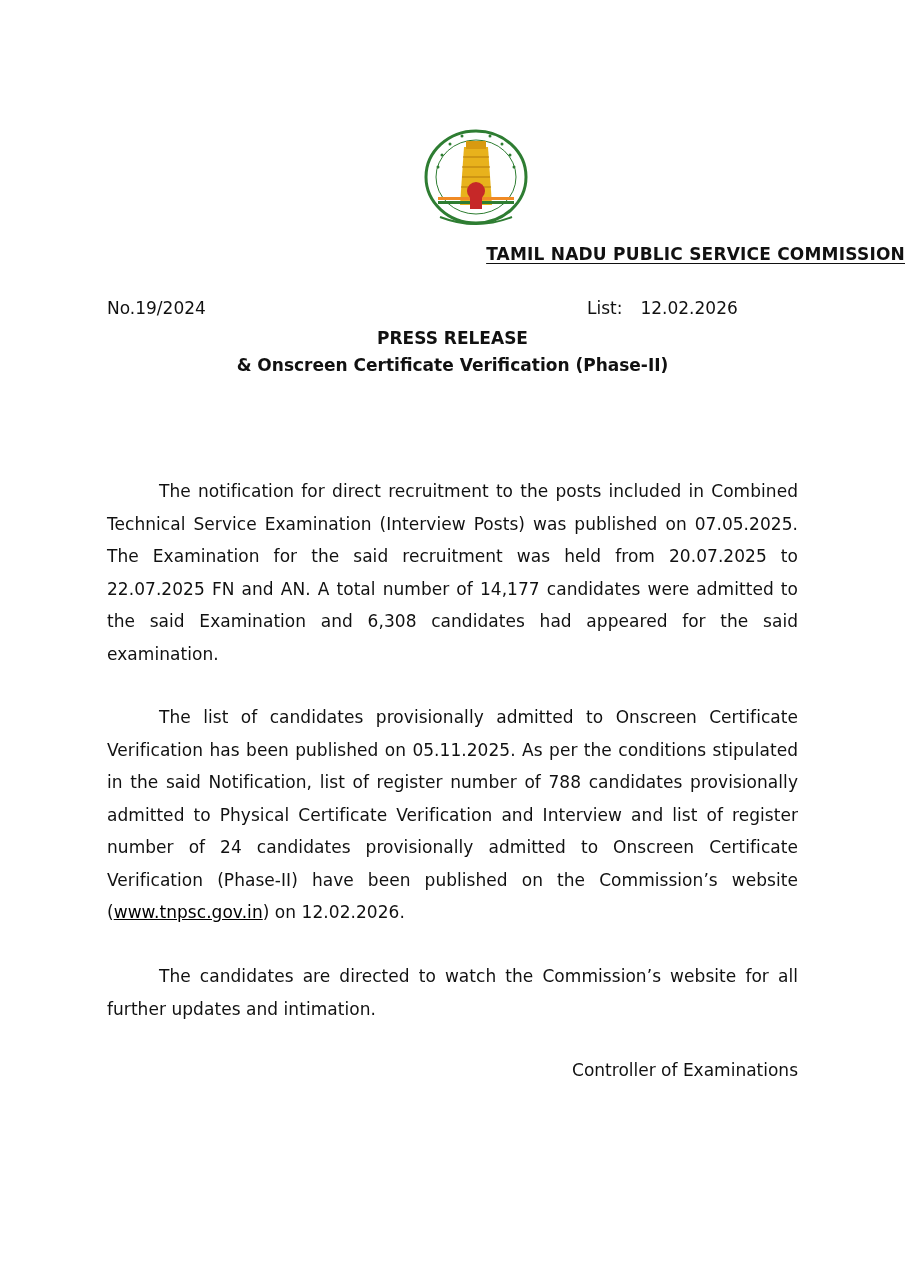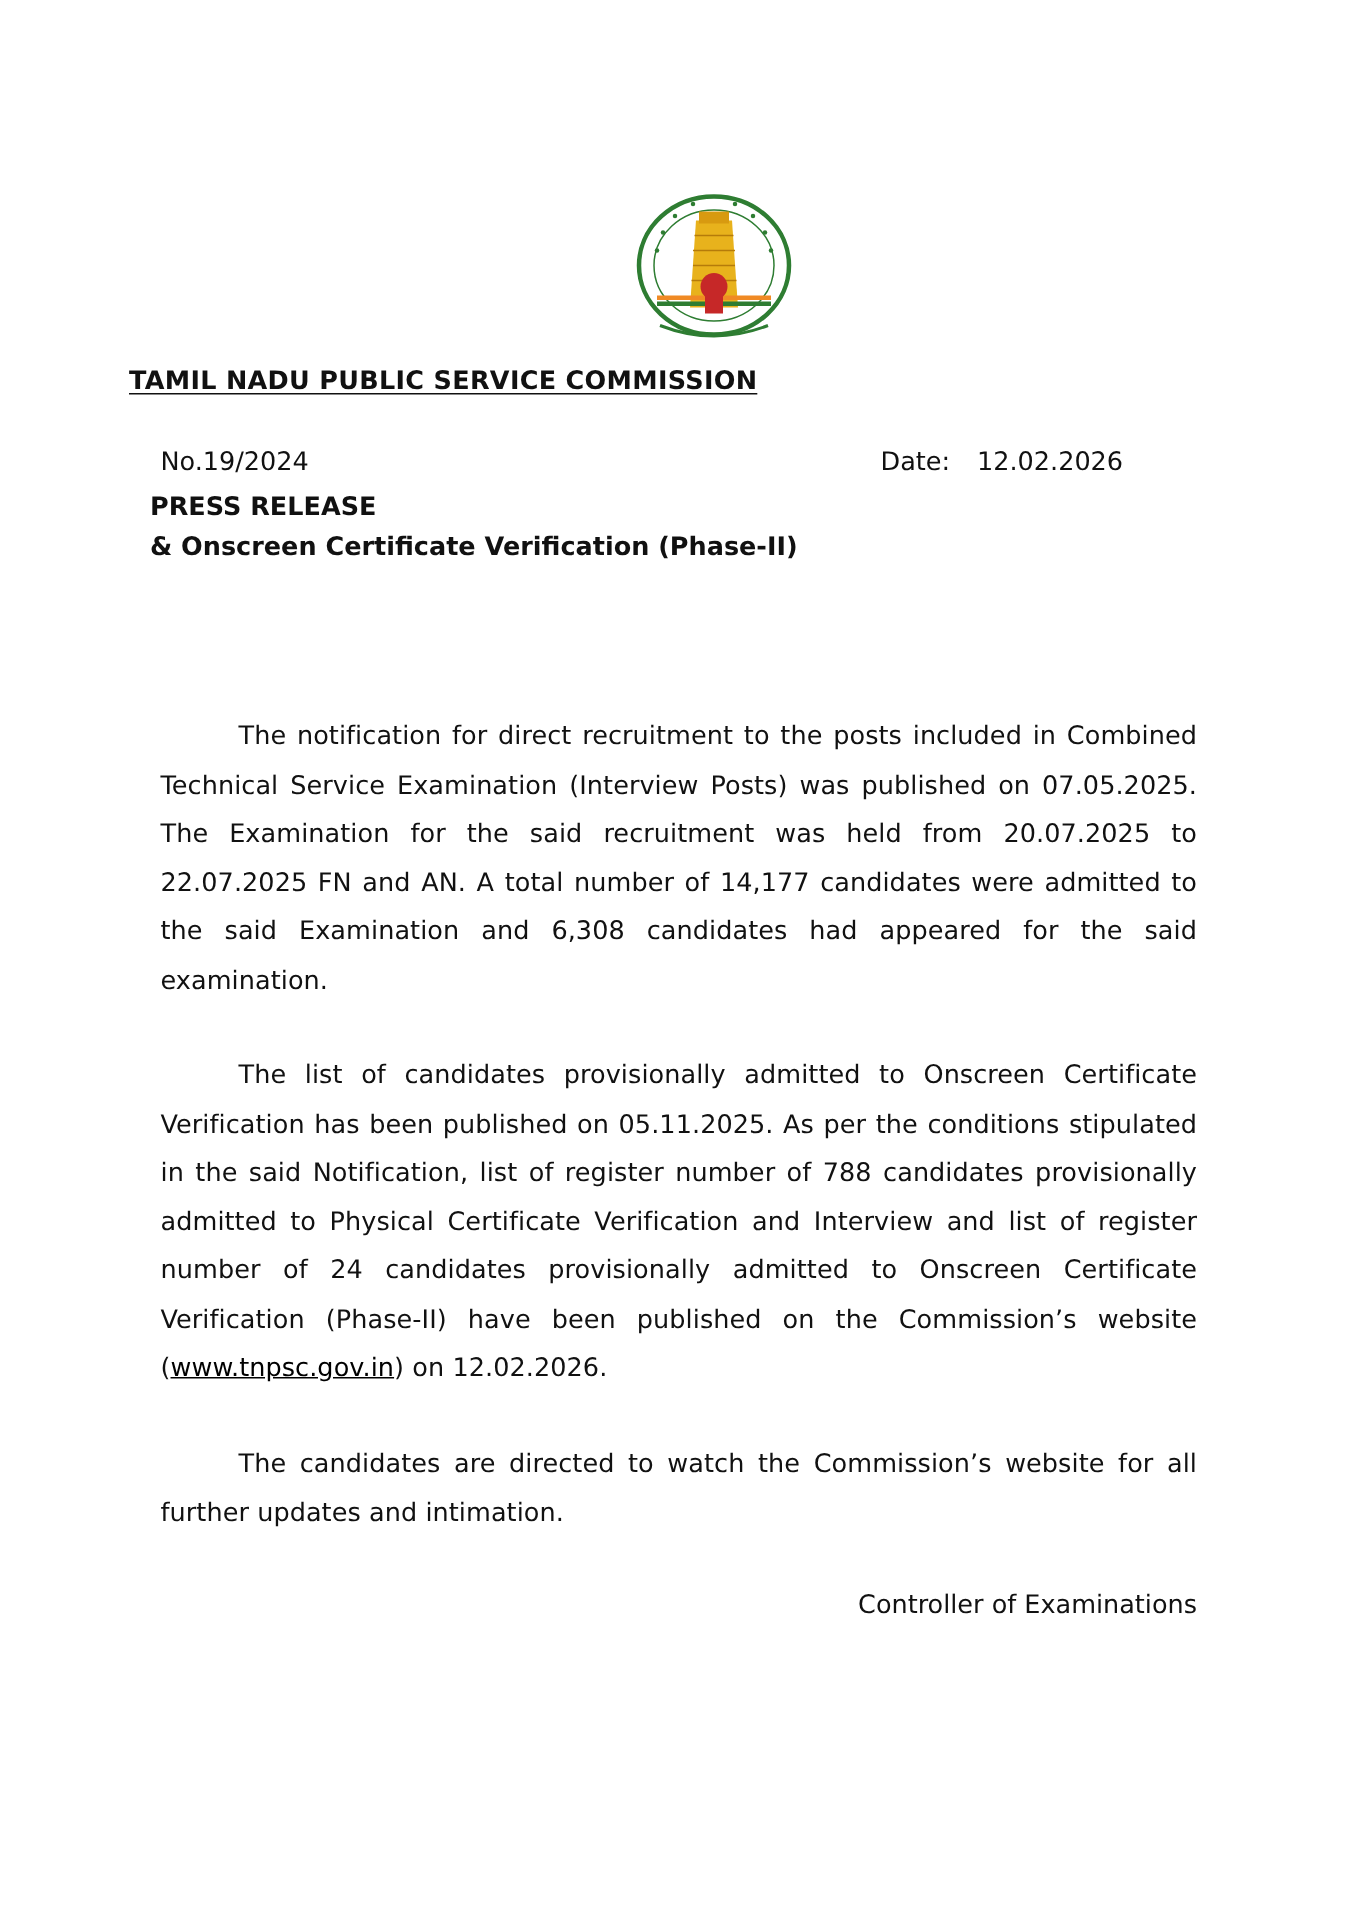--- a/index.html
+++ b/index.html
@@ -1,25 +1,25 @@
 <!DOCTYPE html>
 <html><head>
 <meta charset="utf-8">
 <style>
   html, body { margin: 0; padding: 0; background: #ffffff; }
   body { width: 905px; height: 1280px; position: relative; overflow: hidden;
          font-family: "DejaVu Sans", sans-serif; color: #111; }
   .logo { position: absolute; left: 418px; top: 127px; width: 116px; height: 106px; }
-  .org-title { position: absolute; top: 244px; left: 0; width: 905px; text-align: left;
+  .org-title { position: absolute; top: 244px; left: 0; width: 905px; text-align: right;
                font-weight: bold; font-size: 17px; letter-spacing: 0.2px; }
   .org-title span { text-decoration: underline; text-underline-offset: 3px; margin-left: 86px; }
   .ref-no { position: absolute; left: 107px; top: 298px; font-size: 17px; }
   .date { position: absolute; left: 587px; top: 298px; font-size: 17px; }
   .date .lbl { margin-right: 18px; }
-  .heads { position: absolute; top: 325px; left: 100px; width: 705px; text-align: left;
+  .heads { position: absolute; top: 325px; left: 100px; width: 705px; text-align: center;
            font-weight: bold; font-size: 17px; line-height: 26.5px; }
   .para { position: absolute; left: 107px; width: 691px; font-size: 17px; line-height: 32.5px;
           text-align: justify; text-indent: 52px; letter-spacing: 0.05px; }
   .p1 { top: 475px; }
   .p2 { top: 701px; }
   .p3 { top: 960px; }
   .link { color: #000000; text-decoration: underline; }
   .sign { position: absolute; right: 107px; top: 1060px; font-size: 17px; }
 </style>
 </head>
@@ -59,21 +59,21 @@
     </g>
   </svg>
 </div>
 
 <div class="org-title">
   <span>TAMIL NADU PUBLIC SERVICE COMMISSION</span>
 </div>
 
 <div class="ref-no">No.19/2024</div>
 <div class="date">
-  <span class="lbl">Date:</span><span>12.02.2026</span>
+  <span class="lbl">List:</span><span>12.02.2026</span>
 </div>
 
 <div class="heads">
   <div>PRESS RELEASE</div>
   <div>&amp; Onscreen Certificate Verification (Phase-II)</div>
 </div>
 
 <p class="para p1" style="margin:0">The notification for direct recruitment to the posts included in Combined Technical Service Examination (Interview Posts) was published on 07.05.2025. The Examination for the said recruitment was held from 20.07.2025 to 22.07.2025 FN and AN. A total number of 14,177 candidates were admitted to the said Examination and 6,308 candidates had appeared for the said examination.</p>
 
 <p class="para p2" style="margin:0"><span>The list of candidates provisionally admitted to Onscreen Certificate Verification has been published on 05.11.2025. As per the conditions stipulated in the said Notification, list of register number of 788 candidates provisionally admitted to Physical Certificate Verification and Interview and list of register number of 24 candidates provisionally admitted to Onscreen Certificate Verification (Phase-II) have been published on the Commission’s website (</span><a class="link">www.tnpsc.gov.in</a><span>) on 12.02.2026.</span></p>

